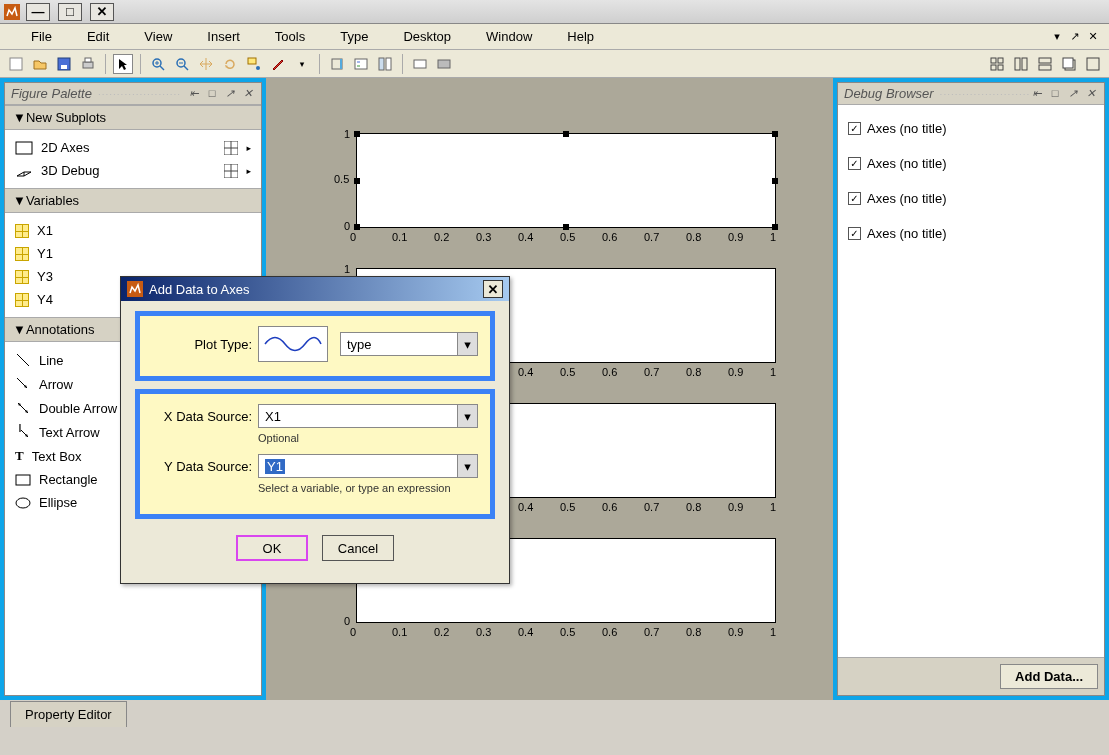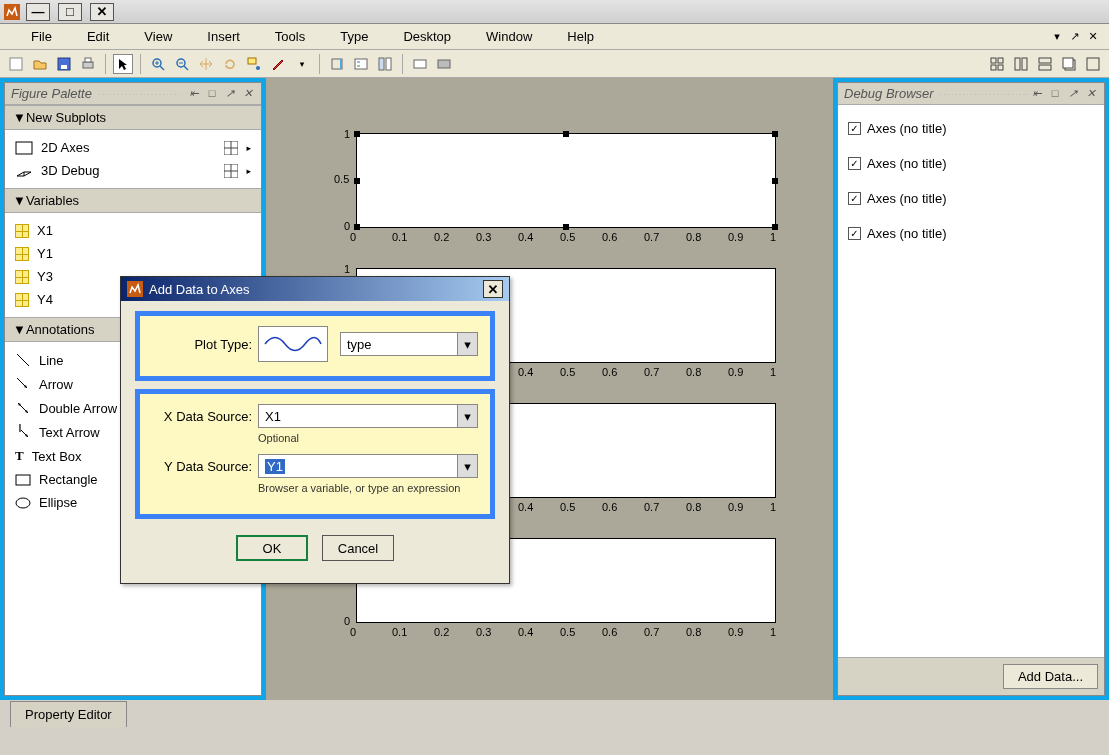--- a/index.html
+++ b/index.html
@@ -42,40 +42,40 @@
 .var-icon::before{content:"";position:absolute;left:50%;top:0;bottom:0;width:1px;background:#c9a500;}
 .var-icon::after{content:"";position:absolute;top:50%;left:0;right:0;height:1px;background:#c9a500;}
 
 .axes-box { position:absolute; background:#fff; border:1px solid #000; }
 .axes-label { position:absolute; font-size:11px; color:#000; }
 .handle{position:absolute;width:6px;height:6px;background:#000;}
 
 .browser-body{background:#fff; flex:1; padding:6px 8px;}
 .chk-row{display:flex;align-items:center;gap:6px;padding:10px 2px;}
 .chk{width:13px;height:13px;border:1px solid #555;background:#fff;display:flex;align-items:center;justify-content:center;font-size:10px;cursor:pointer;}
-.add-data-bar{background:#d6d2c4;padding:6px;display:flex;justify-content:flex-end;border-top:1px solid #aaa;}
+.add-data-bar{background:#d6d2c4;padding:6px;display:flex;justify-content:flex-end;border-top:1px solid #aaa;font-weight:bold;}
 .add-data-btn{background:#ece9d8;border:1px solid #888;padding:4px 14px;cursor:pointer;}
 
 .bottom-tab{position:absolute;bottom:28px;left:10px;background:#d6d2c4;border:1px solid #888;border-bottom:none;padding:5px 14px;cursor:pointer;}
 
 .dialog { position:absolute; left:120px; top:276px; width:390px; background:#ece9d8; border:1px solid #333; box-shadow:2px 2px 4px rgba(0,0,0,0.3); z-index:100; }
 .dlg-title { height:24px; background:linear-gradient(to right,#0a246a,#a6caf0); color:#fff; display:flex; align-items:center; padding:0 6px; }
 .dlg-title .t{flex:1;font-size:13px;}
 .dlg-close{width:20px;height:18px;background:#ece9d8;border:1px solid #333;color:#000;display:flex;align-items:center;justify-content:center;font-weight:bold;cursor:pointer;}
 .dlg-body{padding:10px 14px;}
 .dlg-group{border:5px solid #3b82f6;padding:10px 12px;margin-bottom:8px;background:#fef9c3;}
 .field-row{display:flex;align-items:center;gap:6px;margin-bottom:4px;}
 .field-label{width:100px;text-align:right;}
 .dropdown{flex:1;height:24px;border:1px solid #888;background:#fff;display:flex;align-items:center;padding:0 6px;position:relative;cursor:pointer;}
 .dropdown .arrow{position:absolute;right:0;top:0;bottom:0;width:20px;background:#ddd;border-left:1px solid #888;display:flex;align-items:center;justify-content:center;}
 .hint{font-size:11px;color:#333;margin-left:106px;margin-bottom:10px;}
 .plot-preview{width:70px;height:36px;border:1px solid #888;background:#fff;display:flex;align-items:center;justify-content:center;margin-right:6px;}
 .dlg-buttons{display:flex;justify-content:center;gap:14px;padding:8px 0 12px;}
 .dlg-btn{width:72px;height:26px;border:1px solid #555;background:#ece9d8;cursor:pointer;display:flex;align-items:center;justify-content:center;}
-.dlg-btn.primary{border:2px solid #15803d;}
+.dlg-btn.primary{border:2px solid #d946ef;}
 .sel-text{background:#316ac5;color:#fff;padding:0 2px;}
 
 svg{display:block;}
 </style>
 </head>
 <body>
 
 <div class="titlebar">
   <div class="titlebar-icon">
     <svg width="16" height="16" viewBox="0 0 16 16">
@@ -523,20 +523,20 @@
         </div>
       </div>
       <div class="hint">Optional</div>
       <div class="field-row">
         <div class="field-label">Y Data Source:</div>
         <div class="dropdown">
           <span class="sel-text">Y1</span>
           <div class="arrow">▾</div>
         </div>
       </div>
-      <div class="hint">Browser a variable, or type an expression</div>
+      <div class="hint">Select a variable, or type an expression</div>
     </div>
     <div class="dlg-buttons">
       <div class="dlg-btn primary">OK</div>
       <div class="dlg-btn">Cancel</div>
     </div>
   </div>
 </div>
 
 </body></html>

